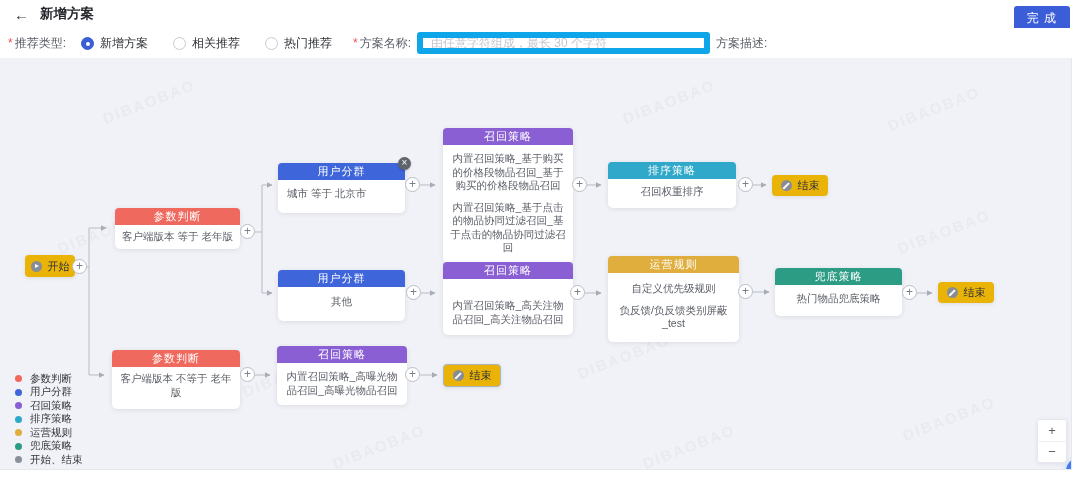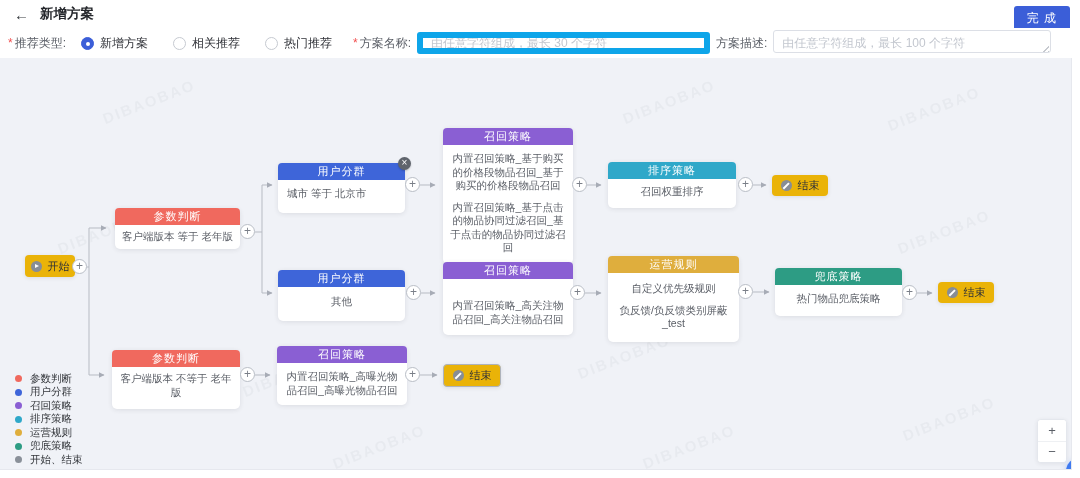--- a/index.html
+++ b/index.html
@@ -101,24 +101,20 @@
       </span>
     </div>
 
     <div class="fgroup g-name">
       <span class="flabel"><span class="req">*</span><span>方案名称:</span></span>
       <input class="txt-input" type="text" placeholder="由任意字符组成，最长 30 个字符" style="">
     </div>
 
     <div class="fgroup g-desc">
       <span class="flabel">方案描述:</span>
-      <span class="desc-wrap">
-        <textarea class="desc-area" placeholder="由任意字符组成，最长 100 个字符" style=""></textarea>
-        <span class="resize-handle"></span>
-      </span>
     </div>
   </div>
 
   <div class="canvas">
 
     <div class="wm" style="left:100px;top:35px">DIBAOBAO</div>
     <div class="wm" style="left:620px;top:35px">DIBAOBAO</div>
     <div class="wm" style="left:885px;top:42px">DIBAOBAO</div>
     <div class="wm" style="left:55px;top:165px">DIBAOBAO</div>
     <div class="wm" style="left:895px;top:165px">DIBAOBAO</div>

